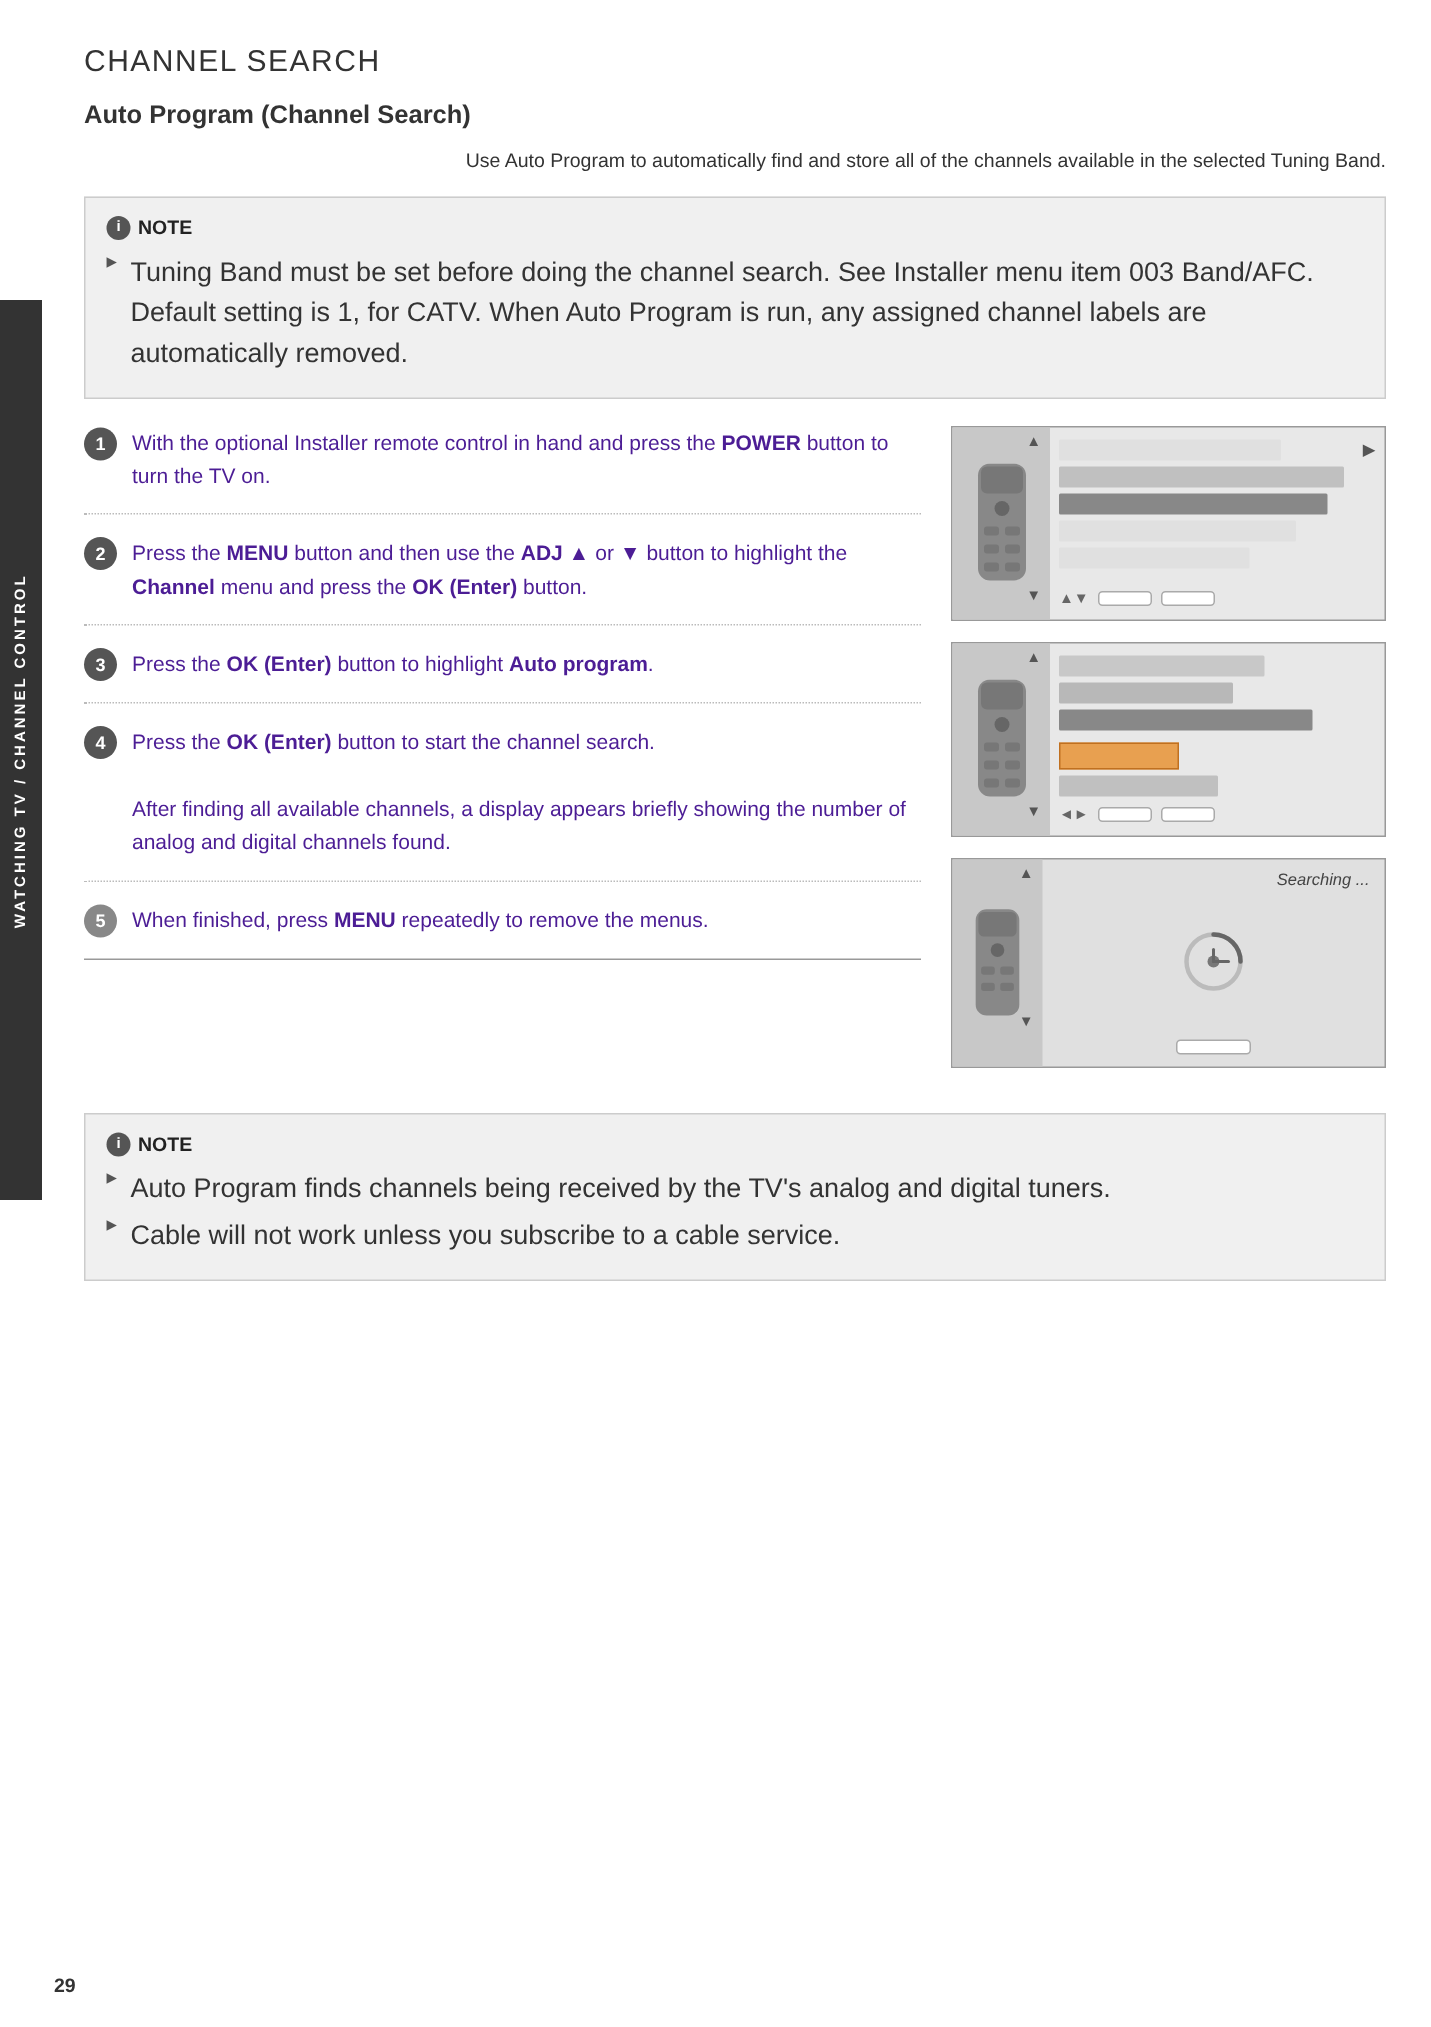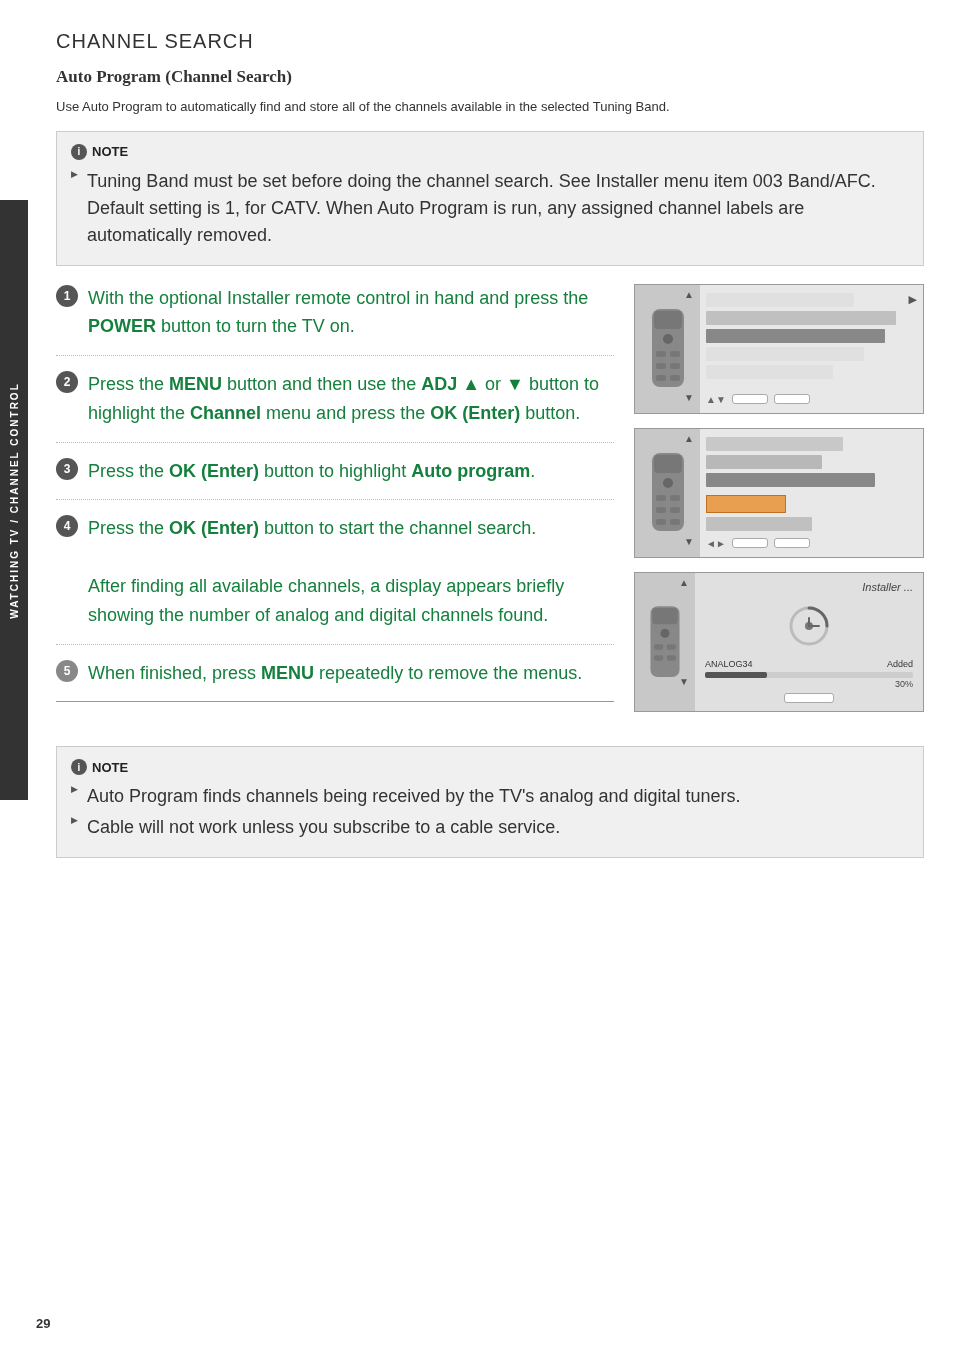--- a/index.html
+++ b/index.html
@@ -59,28 +59,28 @@
       letter-spacing: 1px;
       margin-bottom: 14px;
     }
 
     
     .sub-section-title {
       font-size: 17px;
       font-weight: bold;
       color: #333;
       margin-bottom: 10px;
-      font-family: Liberation Serif, serif;
     }
 
     .intro-text {
       font-size: 13px;
       color: #333;
       margin-bottom: 14px;
       line-height: 1.5;
+      text-align: right;
     }
 
     
     .note-box {
       background: #f0f0f0;
       border: 1px solid #ccc;
       padding: 12px 14px;
       margin-bottom: 18px;
     }
     .note-box .note-header {
@@ -159,23 +159,23 @@
       border-radius: 50%;
       display: flex;
       align-items: center;
       justify-content: center;
       font-size: 12px;
       font-weight: bold;
       flex-shrink: 0;
       margin-top: 1px;
     }
     .step-text {
-      font-size: 18px;
+      font-size: 14px;
       line-height: 1.6;
-      color: #15803d;
+      color: #4c1d95;
     }
     .step-text b {
       font-weight: bold;
     }
 
     
     .screenshot-box {
       border: 1px solid #999;
       background: #e8e8e8;
       position: relative;
@@ -433,44 +433,34 @@
               <rect x="24" y="54" width="10" height="6" rx="2" fill="#777"></rect>
             </svg>
           </div>
           <div style="position:absolute; top:4px; right:6px; font-size:10px; color:#555;">▲</div>
           <div style="position:absolute; bottom:24px; right:6px; font-size:10px; color:#555;">▼</div>
         </div>
         <div style="flex:1; padding:8px 10px; display:flex; flex-direction:column; justify-content:space-between;">
           <div style="display:flex; justify-content:space-between; align-items:flex-start;">
             <div></div>
             <div style="text-align:right;">
-              <div style="font-size:11px; color:#444; font-style:italic;">Installer ...</div>
+              <div style="font-size:11px; color:#444; font-style:italic;">Searching ...</div>
             </div>
           </div>
           <div style="display:flex; justify-content:center; align-items:center; flex:1;">
             <div style="position:relative; width:44px; height:44px;">
               <svg width="44" height="44" viewBox="0 0 44 44">
                 <circle cx="22" cy="22" r="18" fill="none" stroke="#bbb" stroke-width="3"></circle>
                 <path d="M22 4 A18 18 0 0 1 40 22" fill="none" stroke="#666" stroke-width="3" stroke-linecap="round"></path>
                 <circle cx="22" cy="22" r="4" fill="#777"></circle>
                 <line x1="22" y1="22" x2="32" y2="22" stroke="#666" stroke-width="2" stroke-linecap="round"></line>
                 <line x1="22" y1="22" x2="22" y2="14" stroke="#666" stroke-width="2" stroke-linecap="round"></line>
               </svg>
             </div>
           </div>
-          <div>
-            <div style="display:flex; justify-content:space-between; font-size:9px; color:#333; margin-bottom:2px;">
-              <span>ANALOG34</span>
-              <span>Added</span>
-            </div>
-            <div class="progress-bar-wrap">
-              <div class="progress-bar-fill" style="width:30%;"></div>
-            </div>
-            <div style="text-align:right; font-size:9px; color:#444; margin-top:1px;">30%</div>
-          </div>
           <div style="margin-top:4px;">
             <div class="btn-small white" style="width:50px; margin:0 auto;"></div>
           </div>
         </div>
       </div>
 
     </div>
   </div>
 
   <div class="note-box bottom-note">

